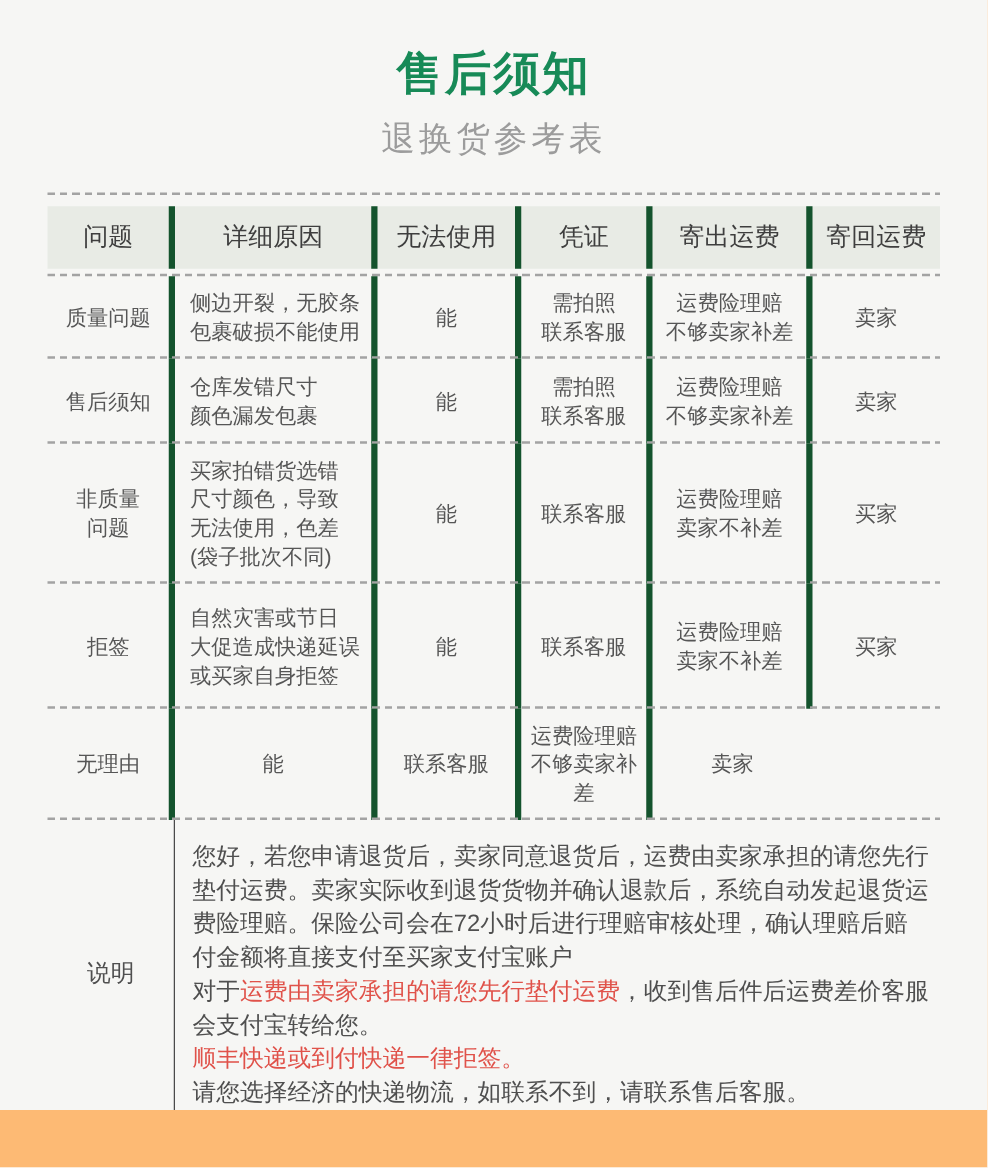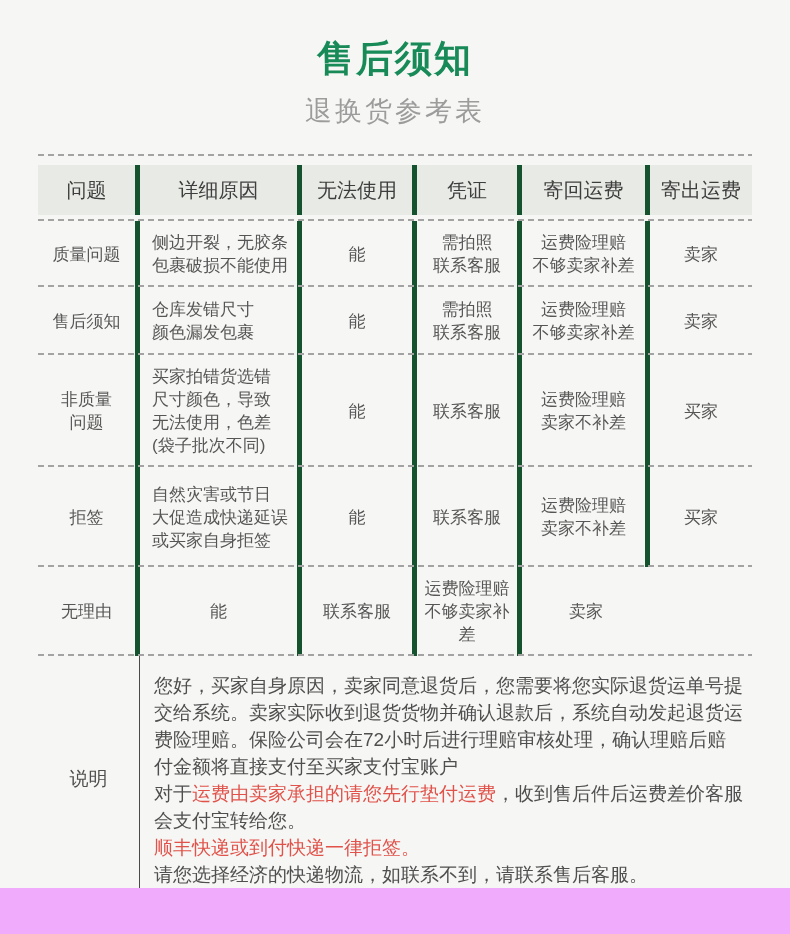--- a/index.html
+++ b/index.html
@@ -1,17 +1,17 @@
 <!DOCTYPE html>
 <html><head>
 <meta charset="utf-8">
 <style>
   * { box-sizing: border-box; }
   body { margin: 0; background: #ffffff; font-family: "Liberation Sans", "DejaVu Sans", sans-serif; }
-  .page  { width: 790px; height: 934px; background: #f0abfc; overflow: hidden; }
+  .page  { width: 790px; height: 934px; background: #fdba74; overflow: hidden; }
   .sheet { width: 790px; height: 888px; background: #f6f6f4; overflow: hidden; }
 
   .title { padding-top: 34px; text-align: center; font-size: 37px; font-weight: bold;
            color: #178a57; letter-spacing: 2px; }
   .subtitle { text-align: center; font-size: 27px; color: #9c9c9c; margin-top: 9px;
               letter-spacing: 3px; font-weight: 400; }
 
   .tbl { width: 714px; margin: 25px 0 0 38px; }
 
   .dash { height: 2px; background: repeating-linear-gradient(90deg, #a3a3a3 0 6px, transparent 6px 10px); }
@@ -53,22 +53,22 @@
     <div class="subtitle">退换货参考表</div>
 
     <div class="tbl">
       <div class="dash"></div>
 
       <div class="row header">
         <div class="cell">问题</div>
         <div class="cell">详细原因</div>
         <div class="cell">无法使用</div>
         <div class="cell">凭证</div>
+        <div class="cell">寄出运费</div>
         <div class="cell">寄回运费</div>
-        <div class="cell">寄出运费</div>
       </div>
       <div class="dash"></div>
 
       <div class="row data row-0">
     <div class="cell c0">质量问题</div>
     <div class="cell c1">侧边开裂，无胶条
 包裹破损不能使用</div>
     <div class="cell c2">能</div>
     <div class="cell c3">需拍照
 联系客服</div>
@@ -115,21 +115,21 @@
     <div class="cell c0">无理由</div>
     <div class="cell c2">能</div>
     <div class="cell c3">联系客服</div>
     <div class="cell c4">运费险理赔
 不够卖家补差</div>
     <div class="cell c5">卖家</div>
   </div>
         <div class="note" id="note-row">
         <div class="note-label">说明</div>
         <div class="note-body">
-          <p><span>您好，买家自身原因，卖家同意退货后，您需要将您实际退货运单号提交给系统。卖家实际收到退货货物并确认退款后，系统自动发起退货运费险理赔。保险公司会在72小时后进行理赔审核处理，确认理赔后赔付金额将直接支付至买家支付宝账户</span></p>
+          <p><span>您好，若您申请退货后，卖家同意退货后，运费由卖家承担的请您先行垫付运费。卖家实际收到退货货物并确认退款后，系统自动发起退货运费险理赔。保险公司会在72小时后进行理赔审核处理，确认理赔后赔付金额将直接支付至买家支付宝账户</span></p>
           <p><span>对于</span><span class="red">运费由卖家承担的请您先行垫付运费</span><span>，收到售后件后运费差价客服会支付宝转给您。</span></p>
           <p class="red"><span>顺丰快递或到付快递一律拒签。</span></p>
           <p><span>请您选择经济的快递物流，如联系不到，请联系售后客服。</span></p>
         </div>
       </div>
 
       <div class="dash"></div>
     </div>
   </div>
 </div>

